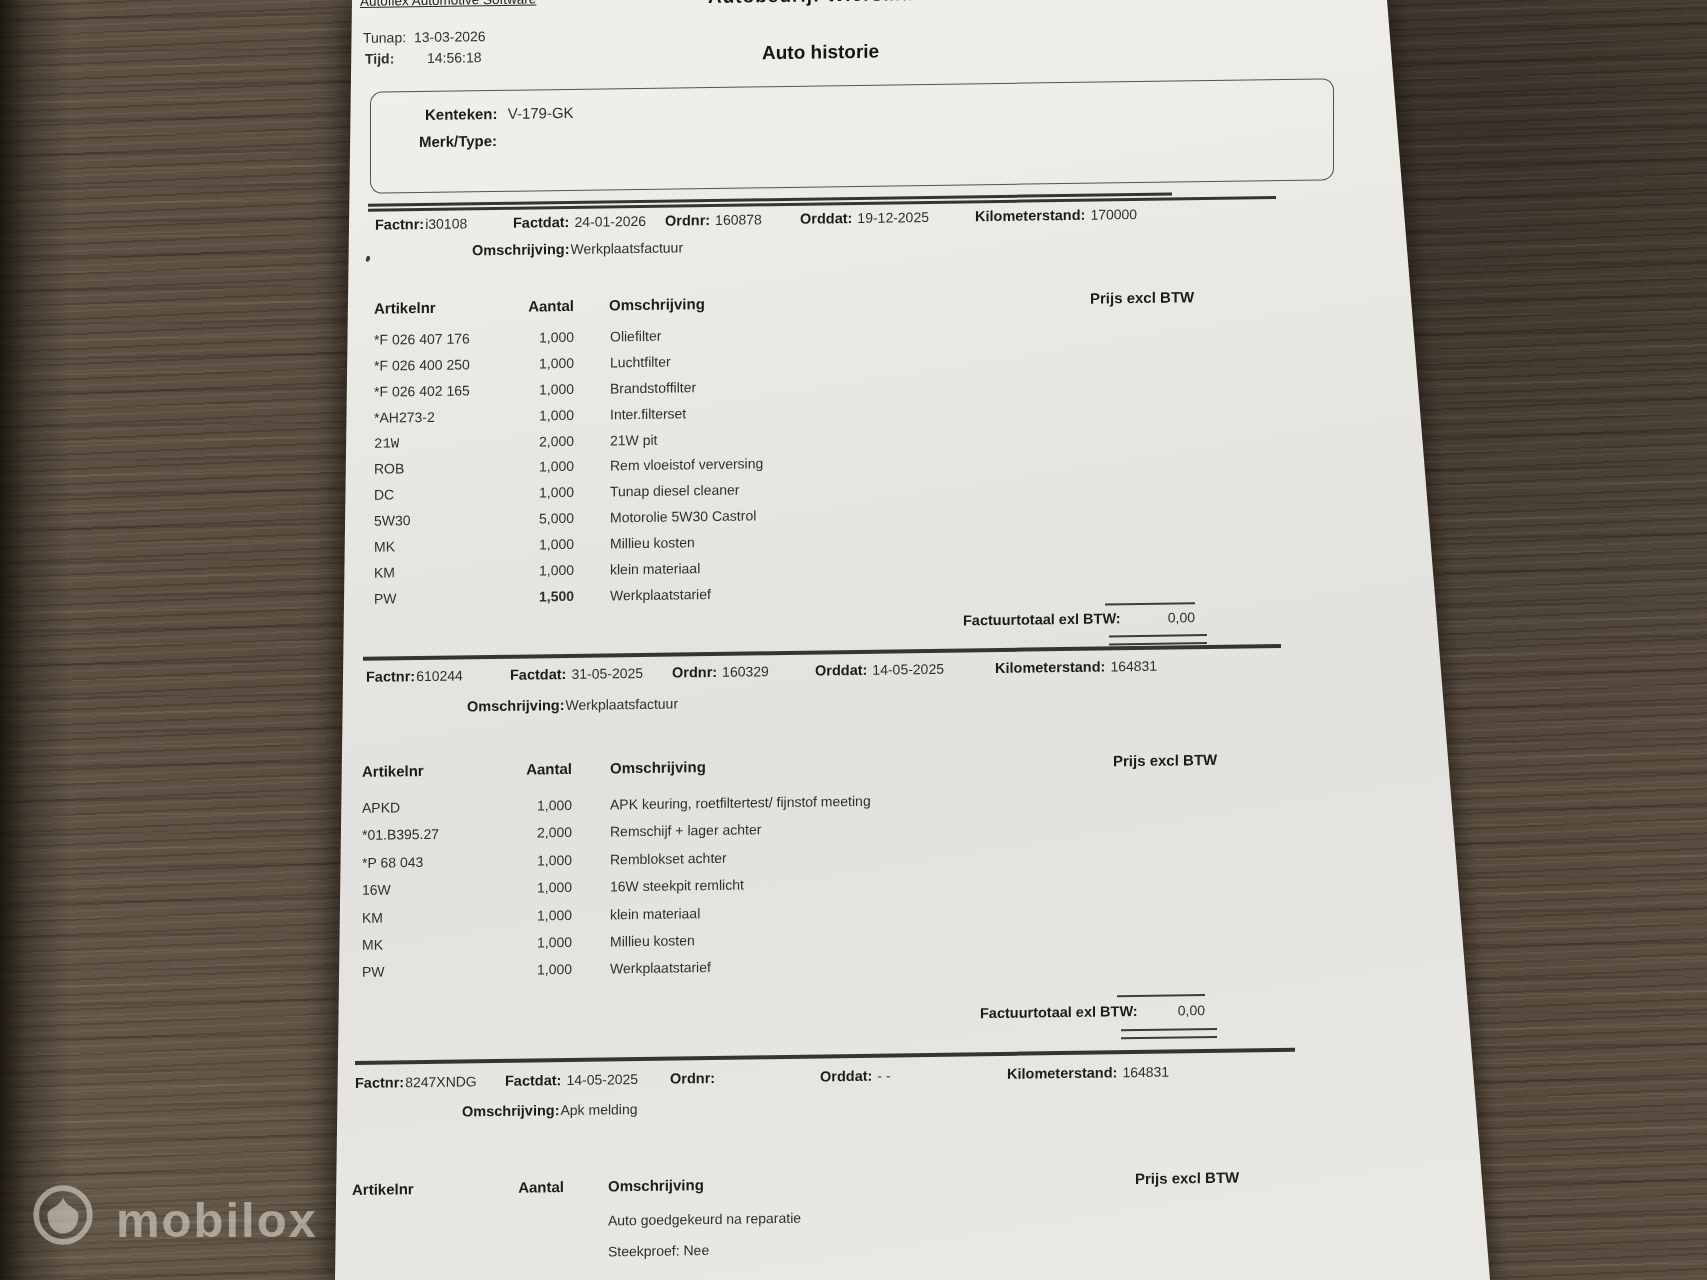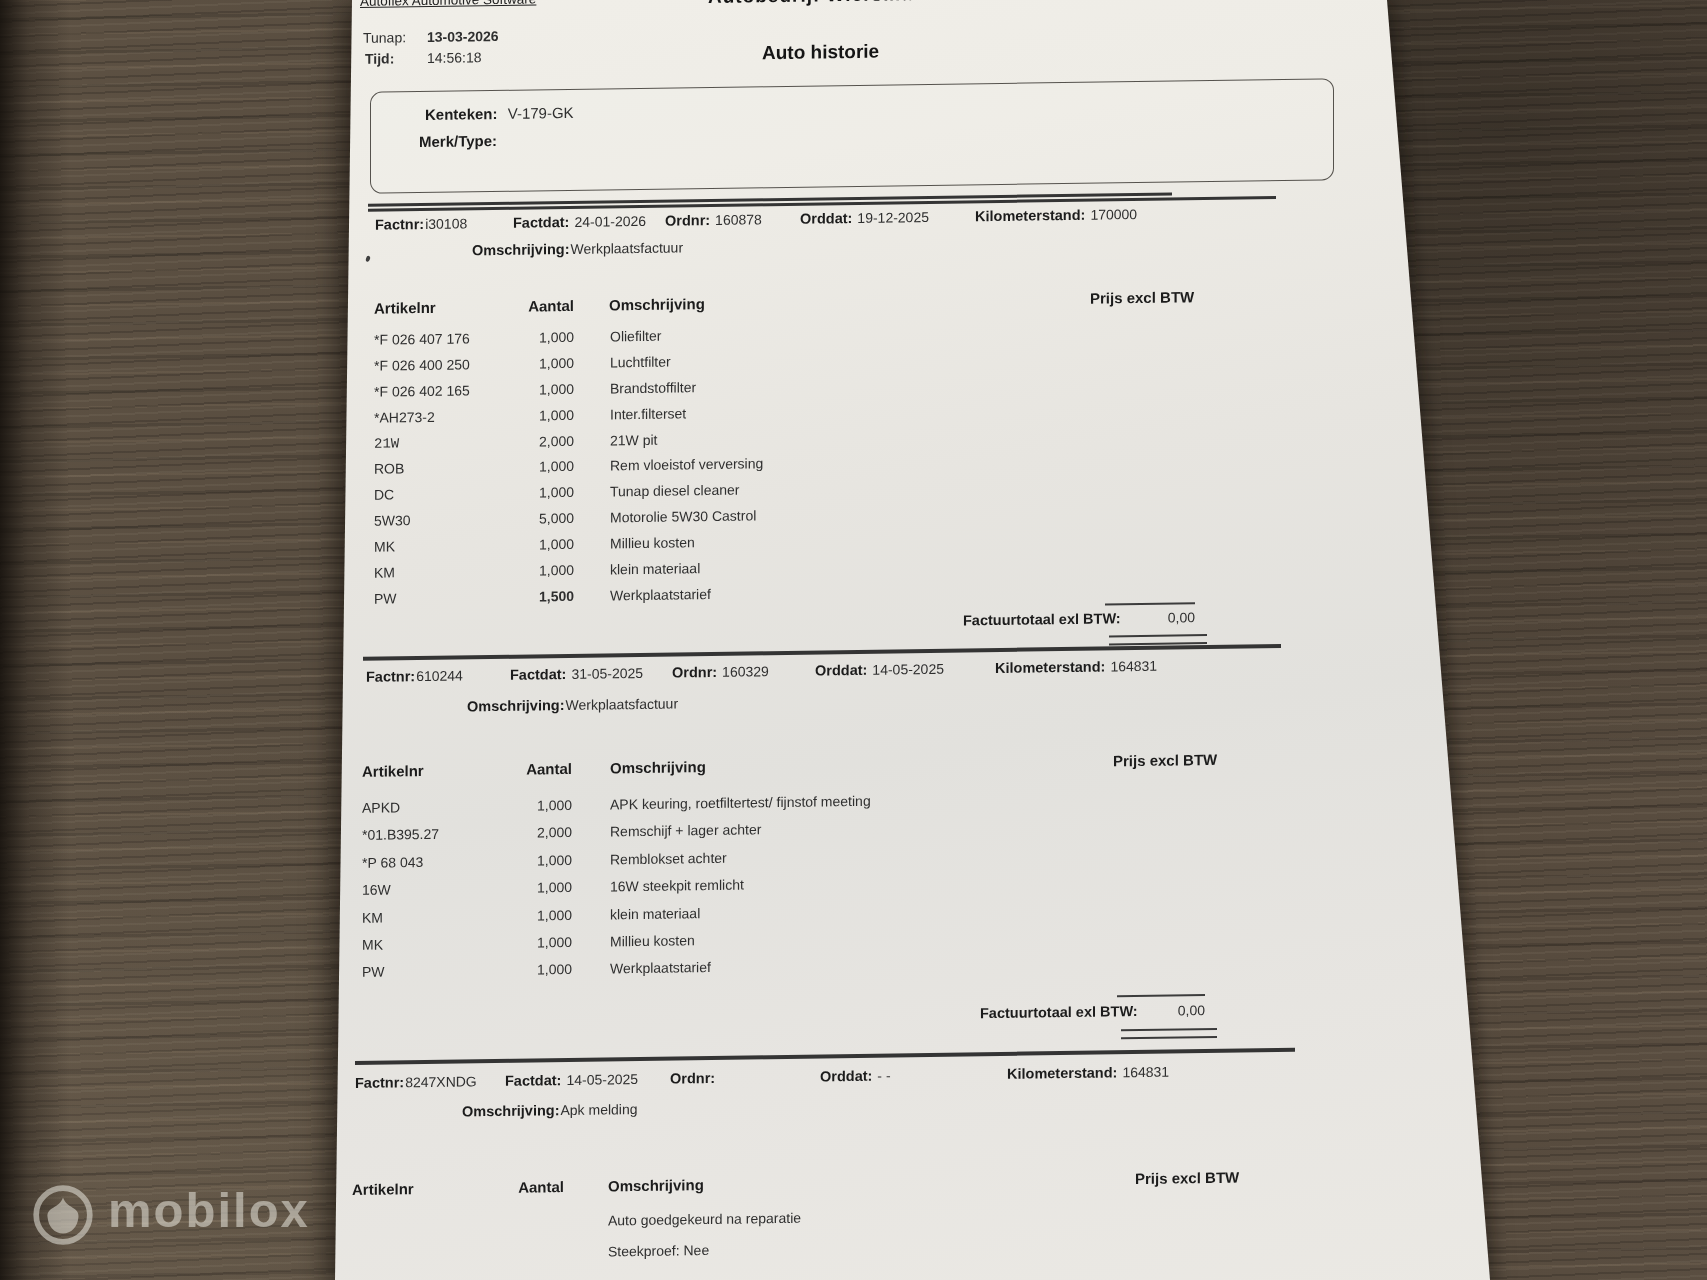--- a/index.html
+++ b/index.html
@@ -45,39 +45,39 @@
   .tvalue{position:absolute;text-align:right;padding-right:4px;}
   .kbox{position:absolute;left:18px;top:92px;width:962px;height:100px;
         border:1.5px solid #55524d;border-radius:12px;background:rgba(255,255,255,0.06);}
   .kbox .kline{position:absolute;white-space:nowrap;font-size:15px;}
   .kbox b{font-size:15px;}
   .softw{font-size:13.5px;color:#222;text-decoration:underline;}
   .company{font-size:19px;font-weight:bold;letter-spacing:1px;color:#151515;}
   .pagina{font-size:15px;font-weight:bold;color:#151515;}
   .title{font-size:19px;font-weight:bold;color:#151515;}
   .speck{position:absolute;left:14px;top:256px;width:4px;height:6px;background:#3f3f3f;border-radius:50%;transform:rotate(18deg);}
-  .watermark{position:absolute;left:30px;top:1182px;display:flex;align-items:flex-start;gap:12px;}
+  .watermark{position:absolute;left:30px;top:1182px;display:flex;align-items:flex-end;gap:20px;}
   .wm-text{font-size:49px;font-weight:bold;letter-spacing:2px;color:rgba(232,229,221,0.55);}
   .wm-icon{width:66px;height:66px;}
 </style>
 </head>
 <body>
 
 <div class="scene">
   <div class="paper-wrap">
     <div class="paper">
       <div class="doc">
 
         <div class="abs softw" style="left:8px;top:-6px;">Autoflex Automotive Software</div>
         <div class="abs company" style="left:356px;top:-9px;">Autobedrijf Wiersma</div>
         <div class="abs pagina" style="left:803px;top:-6px;">Pagina 1</div>
 
         <div class="frow" style="top:30px;">
           <span class="fld" style="left:11px;"><span>Tunap:</span></span>
-          <span class="fld" style="left:75px;font-weight:bold;">13-03-2026</span>
+          <span class="fld" style="left:62px;">13-03-2026</span>
         </div>
         <div class="frow" style="top:51px;">
           <span class="fld" style="left:13px;font-weight:bold;"><span>Tijd:</span></span>
           <span class="fld" style="left:75px;">14:56:18</span>
         </div>
         <div class="abs title" style="left:410px;top:48px;">Auto historie</div>
 
         <div class="kbox">
           <div class="kline" style="left:54px;top:14px;">
             <b>Kenteken:</b>

